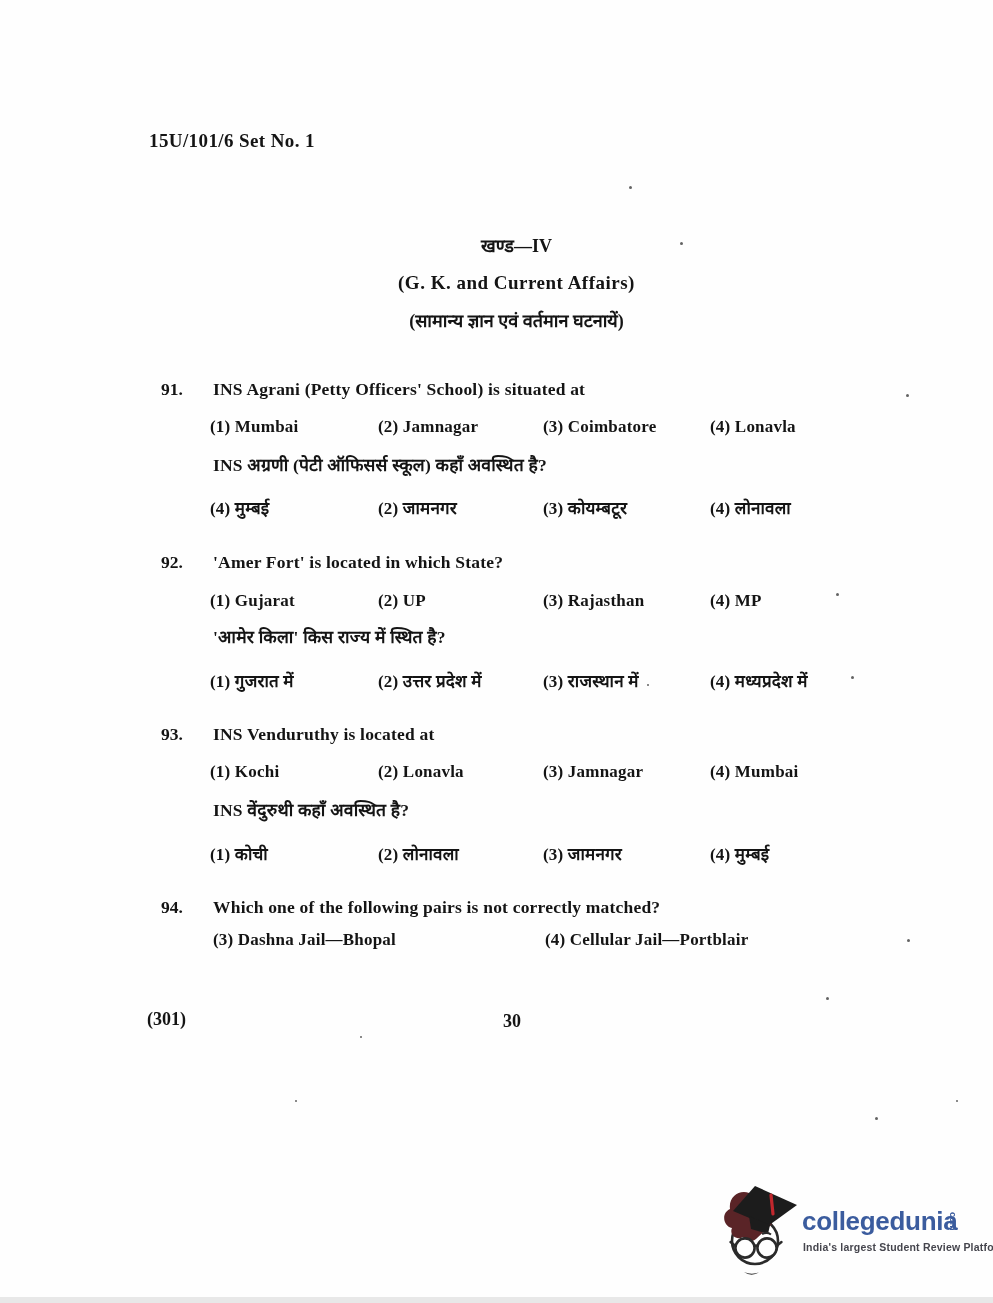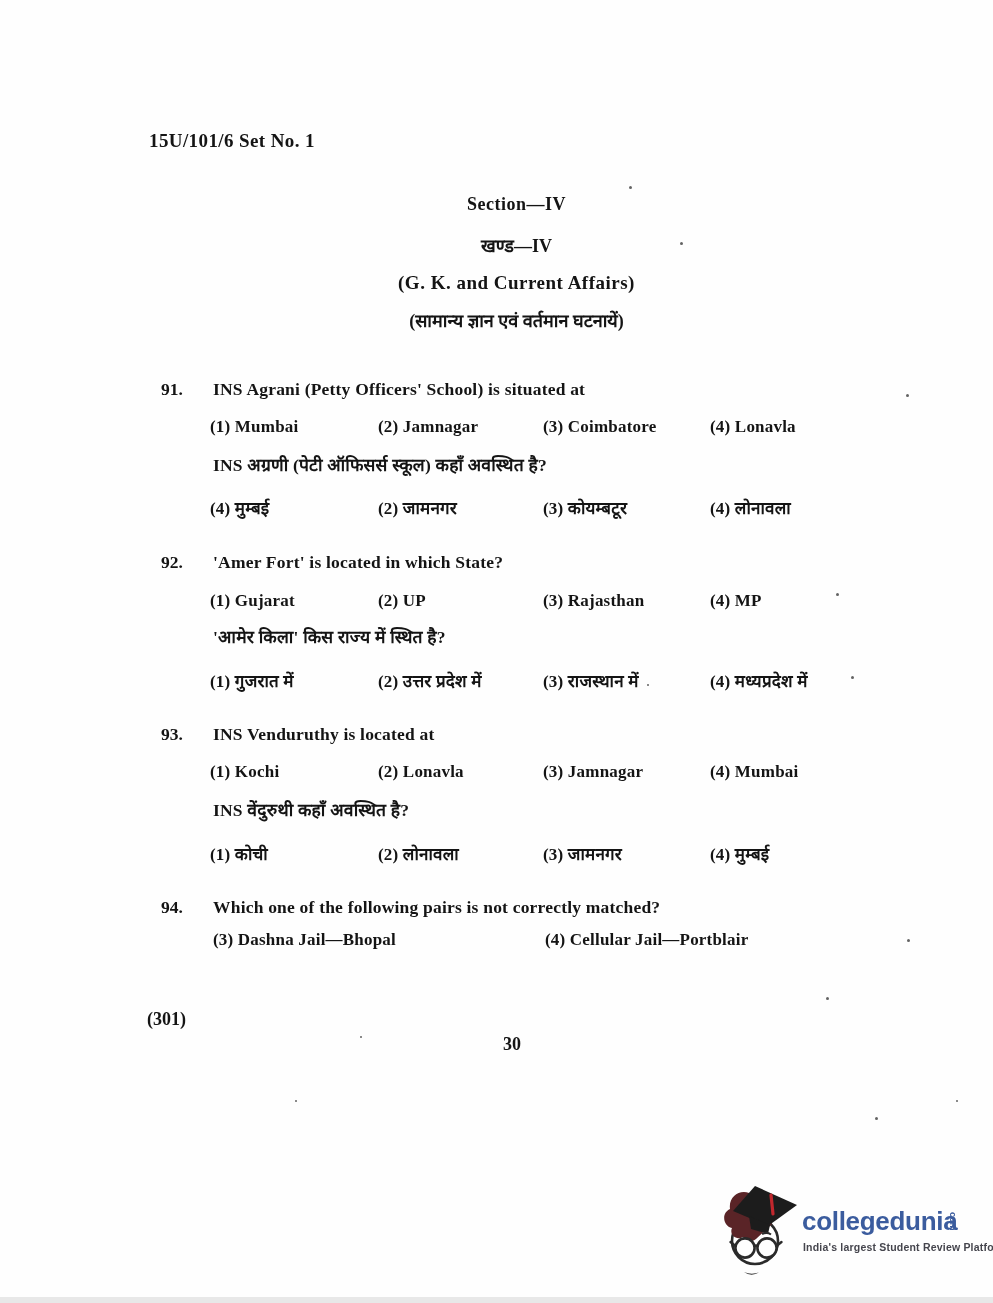--- a/index.html
+++ b/index.html
@@ -36,21 +36,21 @@
   }
   .opt { position: absolute; font-size: 17px; font-weight: bold; letter-spacing: 0.2px; white-space: nowrap; }
   .row { position: absolute; left: 0; top: 0; width: 100%; height: 26px; }
   .c1 { left: 210px; }
   .c2 { left: 378px; }
   .c3 { left: 543px; }
   .c4 { left: 710px; }
   .cA { left: 213px; }
   .cB { left: 545px; }
   .footer-left { left: 147px; top: 1009px; font-size: 18px; font-weight: bold; }
-  .page-num   { left: 503px; top: 1011px; font-size: 18px; font-weight: bold; margin-top: 23px; }
+  .page-num   { left: 503px; top: 1011px; font-size: 18px; font-weight: bold; }
 
   
   .logo { position: absolute; left: 718px; top: 1184px; width: 262px; height: 100px; }
   .logo-mascot { position: absolute; left: 0; top: 0; width: 84px; height: 100px; }
   .logo-brand {
     position: absolute; left: 84px; top: 22px;
     font-family: "Liberation Sans", sans-serif;
     font-size: 26px; font-weight: bold; letter-spacing: -0.3px;
   }
   .logo-suffix {
@@ -68,21 +68,20 @@
   
   .speck { position: absolute; background: #2f2f2f; border-radius: 50%; opacity: 0.75; }
 </style>
 </head>
 <body>
 
 <div class="page">
 
   <div class="abs doc-code">15U/101/6 Set No. 1</div>
 
-  <div class="abs heading h-en1">Section—IV</div>
   <div class="abs heading h-en2">(G. K. and Current Affairs)</div>
   <div class="abs heading h-hi1">खण्ड—IV</div>
   <div class="abs heading h-hi2">(सामान्य ज्ञान एवं वर्तमान घटनायें)</div>
 
   <div class="abs qnum" style="top:379px">91.</div>
   <div class="abs qtext" style="top:379px">INS Agrani (Petty Officers' School) is situated at</div>
   <div class="row" style="top:417px">
     <span class="opt c1">(1) Mumbai</span>
     <span class="opt c2">(2) Jamnagar</span>
     <span class="opt c3">(3) Coimbatore</span>

